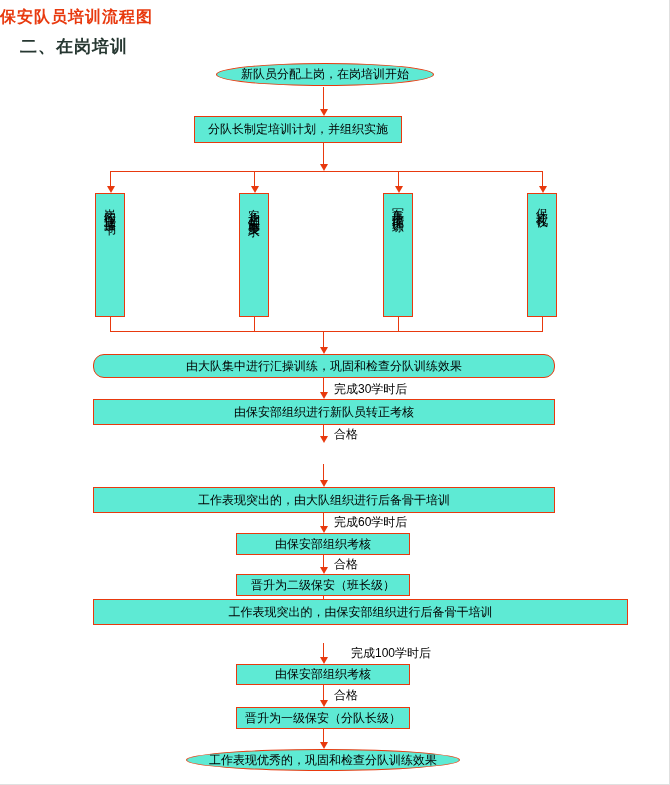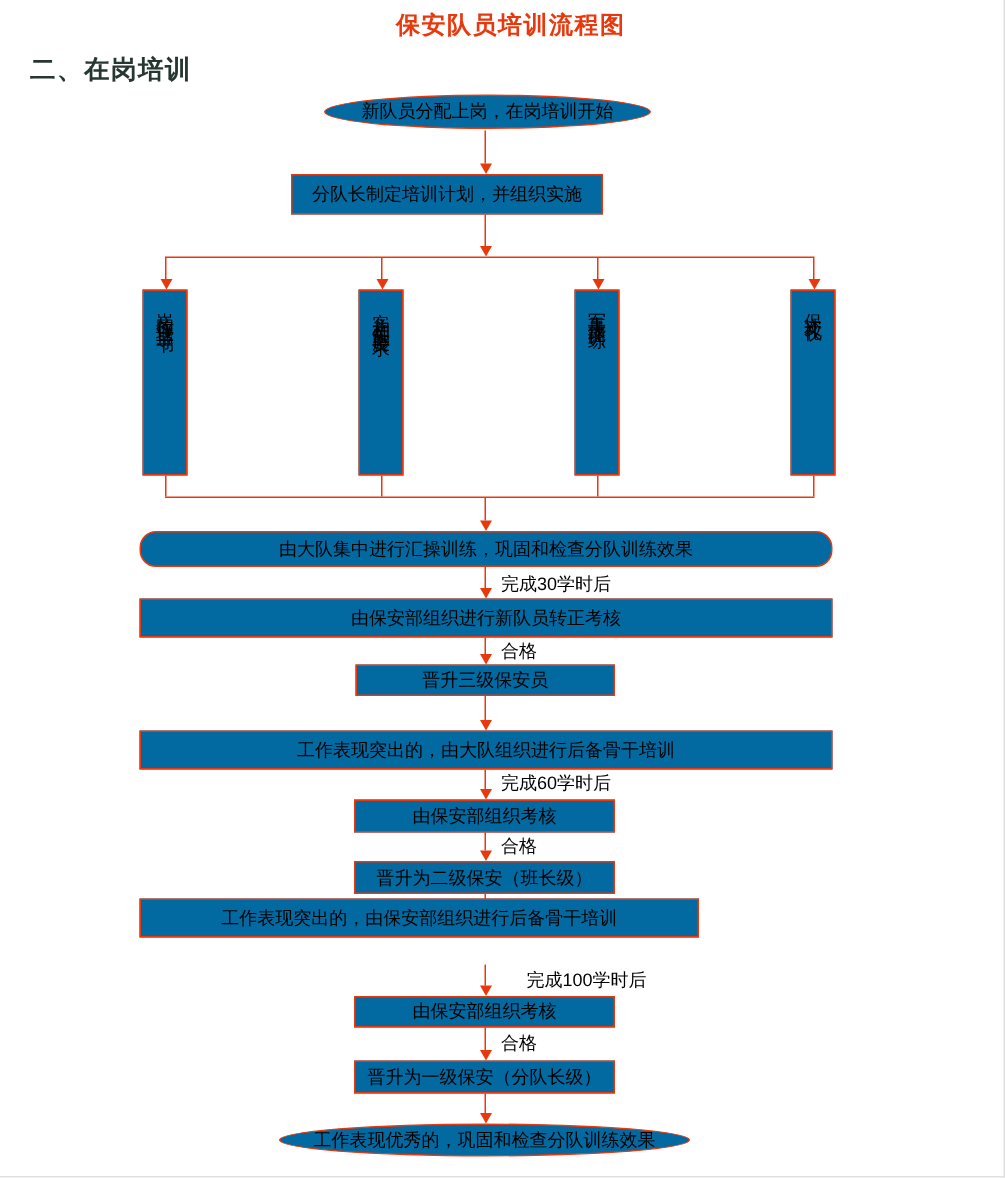--- a/index.html
+++ b/index.html
@@ -4,32 +4,31 @@
 <style>
   :root{ --accent:#e8390e; --ink:#000000; --heading:#263731; }
   *{ margin:0; padding:0; box-sizing:border-box; }
   body{ background:#ffffff; font-family:"Liberation Sans", sans-serif; }
   .canvas{
     position:relative; width:670px; height:785px; background:#ffffff;
     border-right:1px solid #e0e0e0; border-bottom:1px solid #e0e0e0;
     overflow:hidden;
   }
   .doc-title{
-    position:absolute; left:0; right:0; top:7px; text-align:center;
+    position:absolute; left:0; right:0; top:7px; text-align:left;
     font-size:16px; font-weight:bold; color:var(--accent);
     letter-spacing:1px;
-    padding-left:12px;
   }
   .section-heading{
     position:absolute; left:20px; top:35px;
     font-family:"Liberation Serif", serif; font-size:17px; font-weight:bold;
     color:var(--heading); letter-spacing:1px;text-align:right;
   }
   .node{
-    position:absolute; border:1px solid var(--accent); background:#0369a1;
+    position:absolute; border:1px solid var(--accent); background:#5eead4;
     color:var(--ink); font-size:12px; display:flex; align-items:center;
     justify-content:center; text-align:center; white-space:nowrap;
   }
   .oval{ border-radius:50%; }
   .vbox{ align-items:flex-start; padding-top:5px; white-space:normal; }
   .vbox .vtext{
     writing-mode:vertical-rl; text-orientation:upright;
     font-size:12px; letter-spacing:2.5px; line-height:1;
   }
   .vline{ position:absolute; width:1px; background:var(--accent); }
@@ -90,39 +89,38 @@
   <div class="node" style="left:93px; top:354px; width:462px; height:24px;border-radius:11px;">由大队集中进行汇操训练，巩固和检查分队训练效果</div>
 
   <div class="arrow" style="left:323px; top:378px; height:14px;"></div>
   <div class="flow-label" style="left:334px; top:381px;">完成30学时后</div>
 
   <div class="node" style="left:93px; top:399px; width:462px; height:26px;">由保安部组织进行新队员转正考核</div>
 
   <div class="arrow" style="left:323px; top:425px; height:11px;"></div>
   <div class="flow-label" style="left:334px; top:426px;">合格</div>
 
-  <div class="node" style="left:237px; top:443px; width:173px; height:21px;">晋升三级保安员</div>
 
   <div class="arrow" style="left:323px; top:464px; height:16px;"></div>
 
   <div class="node" style="left:93px; top:487px; width:462px; height:26px;">工作表现突出的，由大队组织进行后备骨干培训</div>
 
   <div class="arrow" style="left:323px; top:513px; height:13px;"></div>
   <div class="flow-label" style="left:334px; top:514px;">完成60学时后</div>
 
   <div class="node" style="left:236px; top:533px; width:174px; height:22px;">由保安部组织考核</div>
 
   <div class="arrow" style="left:323px; top:555px; height:12px;"></div>
   <div class="flow-label" style="left:334px; top:556px;">合格</div>
 
   <div class="node" style="left:236px; top:574px; width:174px; height:22px;">晋升为二级保安（班长级）</div>
 
   <div class="arrow" style="left:323px; top:596px; height:14px;"></div>
 
-  <div class="node" style="left:93px; top:599px; width:373px; height:26px;">工作表现突出的，由保安部组织进行后备骨干培训</div>
+  <div class="node" style="left:93px; top:599px; width:535px; height:26px;">工作表现突出的，由保安部组织进行后备骨干培训</div>
 
   <div class="arrow" style="left:323px; top:643px; height:14px;"></div>
   <div class="flow-label" style="left:351px; top:645px;">完成100学时后</div>
 
   <div class="node" style="left:236px; top:664px; width:174px; height:21px;">由保安部组织考核</div>
 
   <div class="arrow" style="left:323px; top:685px; height:15px;"></div>
   <div class="flow-label" style="left:334px; top:687px;">合格</div>
 
   <div class="node" style="left:236px; top:707px; width:174px; height:22px;">晋升为一级保安（分队长级）</div>

